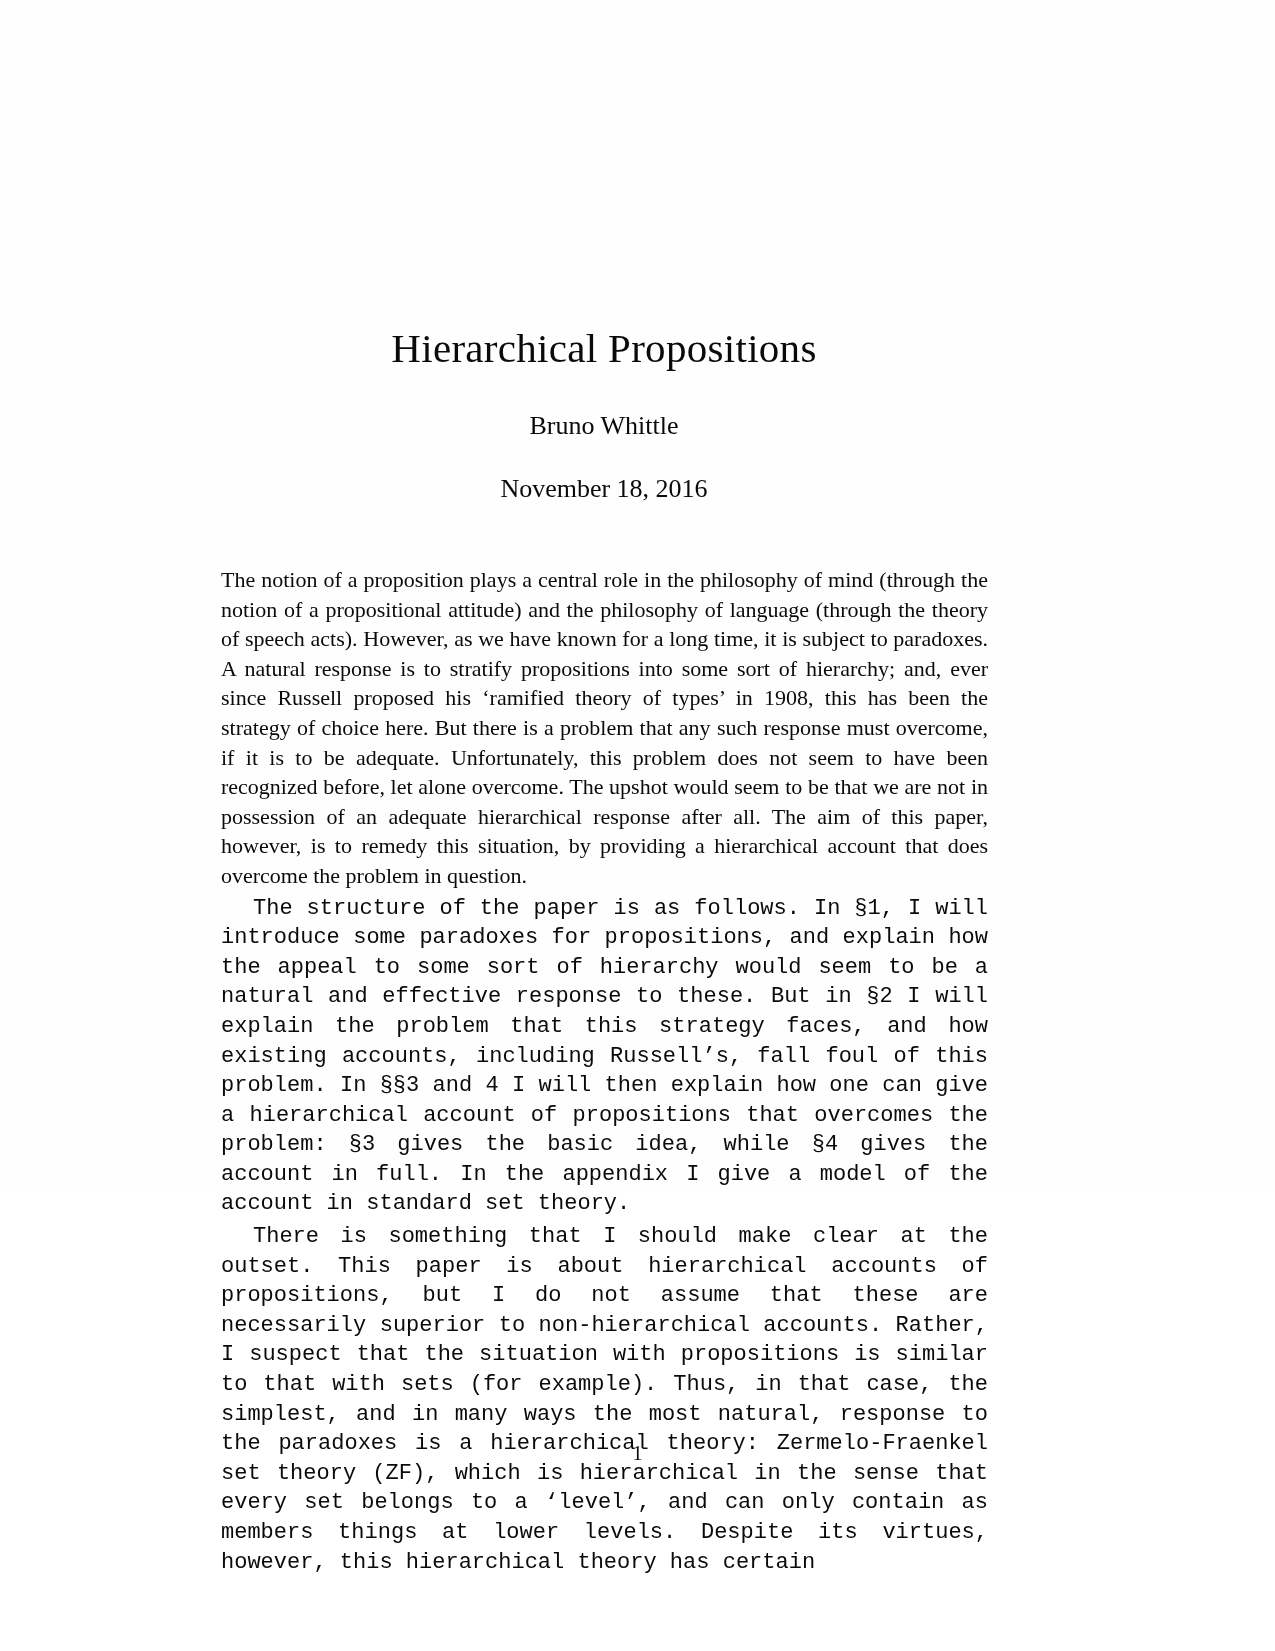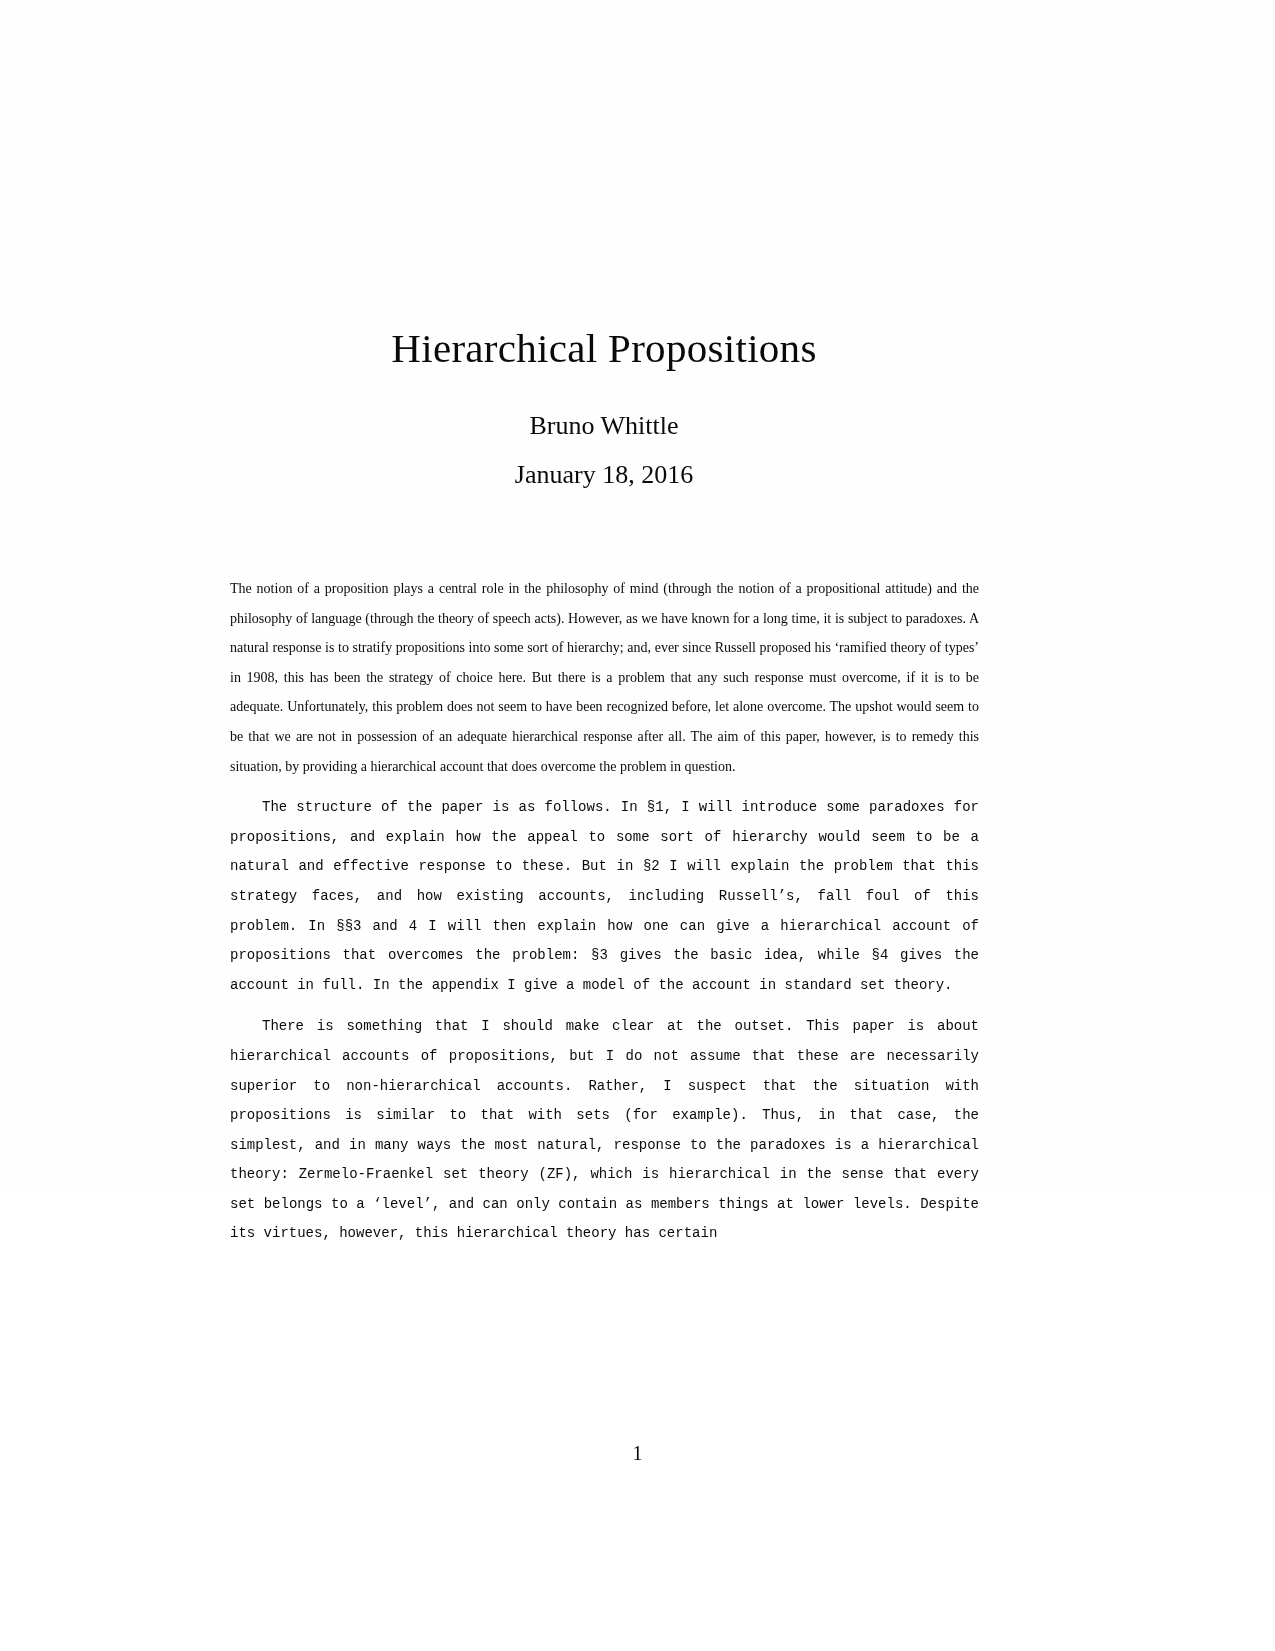--- a/index.html
+++ b/index.html
@@ -39,40 +39,40 @@
     font-size: 41px;
     line-height: 1.15;
     font-weight: normal;
     letter-spacing: 0.3px;
     margin: 0 0 38px 0;
   }
 
   .doc-author {
     font-size: 26px;
     line-height: 1.2;
-    margin: 0 0 18px 0;
+    margin: 0 0 32px 0;
   }
 
   .doc-date {
     font-size: 26px;
     line-height: 1.2;
     margin: 0;
   }
 
   
   .body-block {
     position: absolute;
     left: 218px;
     top: 562px;
     width: 773px;
   }
 
   .para {
-    margin: 12px;
-    font-size: 14px;
+    margin: 3px;
+    font-size: 22px;
     line-height: 29.6px;
     text-align: justify;
     text-justify: inter-word;
     hyphens: none;
     -webkit-hyphens: none;
   }
 
   .para.indented {
     text-indent: 32px;
     font-family: Liberation Mono, monospace;
@@ -90,21 +90,21 @@
   }
 </style>
 </head>
 <body>
 
 <div id="page">
 
   <div class="title-block">
     <h1 class="doc-title">Hierarchical Propositions</h1>
     <div class="doc-author">Bruno Whittle</div>
-    <div class="doc-date">January 18, 2016</div>
+    <div class="doc-date">November 18, 2016</div>
   </div>
 
   <div class="body-block">
     <p class="para">The notion of a proposition plays a central role in the philosophy of mind (through the notion of a propositional attitude) and the philosophy of language (through the theory of speech acts). However, as we have known for a long time, it is subject to paradoxes. A natural response is to stratify propositions into some sort of hierarchy; and, ever since Russell proposed his ‘ramified theory of types’ in 1908, this has been the strategy of choice here. But there is a problem that any such response must overcome, if it is to be adequate. Unfortunately, this problem does not seem to have been recognized before, let alone overcome. The upshot would seem to be that we are not in possession of an adequate hierarchical response after all. The aim of this paper, however, is to remedy this situation, by providing a hierarchical account that does overcome the problem in question.</p>
     <p class="para indented">The structure of the paper is as follows. In §1, I will introduce some paradoxes for propositions, and explain how the appeal to some sort of hierarchy would seem to be a natural and effective response to these. But in §2 I will explain the problem that this strategy faces, and how existing accounts, including Russell’s, fall foul of this problem. In §§3 and 4 I will then explain how one can give a hierarchical account of propositions that overcomes the problem: §3 gives the basic idea, while §4 gives the account in full. In the appendix I give a model of the account in standard set theory.</p>
     <p class="para indented">There is something that I should make clear at the outset. This paper is about hierarchical accounts of propositions, but I do not assume that these are necessarily superior to non-hierarchical accounts. Rather, I suspect that the situation with propositions is similar to that with sets (for example). Thus, in that case, the simplest, and in many ways the most natural, response to the paradoxes is a hierarchical theory: Zermelo-Fraenkel set theory (ZF), which is hierarchical in the sense that every set belongs to a ‘level’, and can only contain as members things at lower levels. Despite its virtues, however, this hierarchical theory has certain</p>
   </div>
 
   <div class="page-number">1</div>
 

